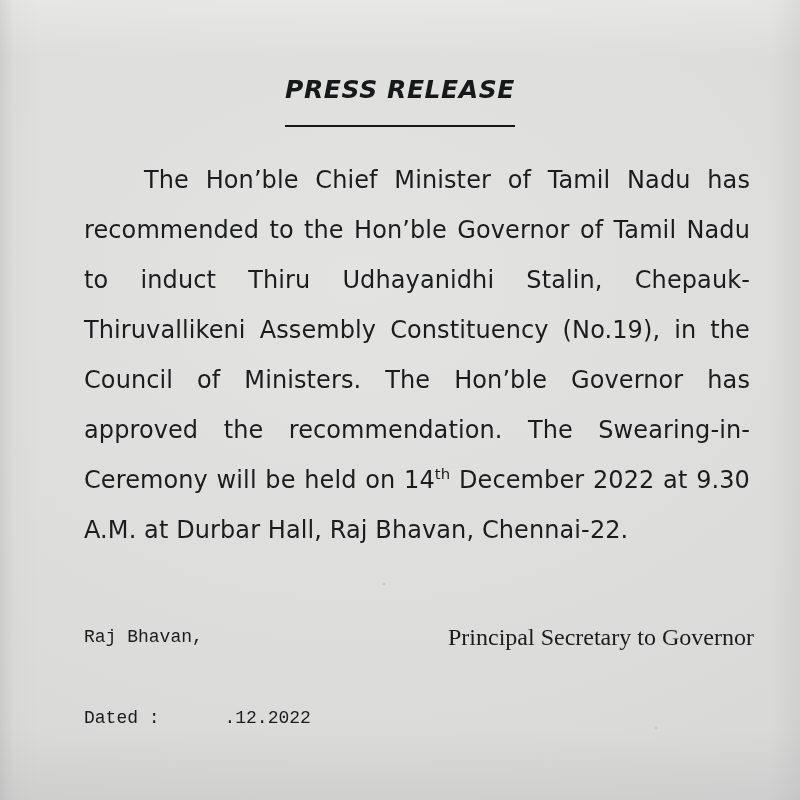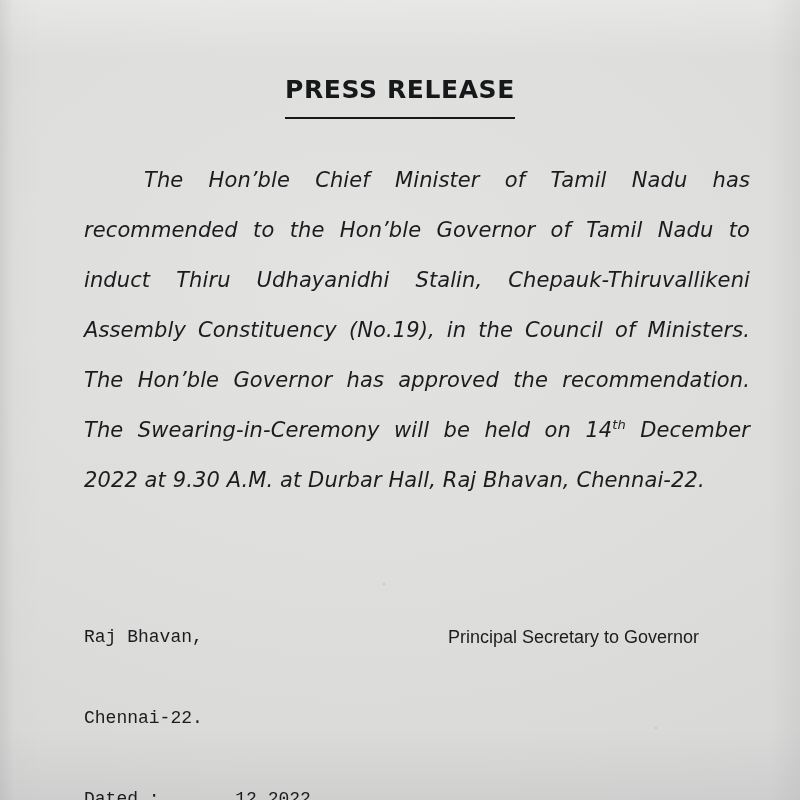--- a/index.html
+++ b/index.html
@@ -67,42 +67,42 @@
     text-align: center;
   }
   #doc-title {
     display: inline-block;
     font-family: "DejaVu Sans", sans-serif;
     font-size: 25px;
     font-weight: bold;
     letter-spacing: .6px;
     color: #17181a;
     border-bottom: 2.4px solid #17181a;
-    padding-bottom: 12px;
+    padding-bottom: 20px;
     line-height: 1.15;
+    font-style: italic;
   }
 
   
   #body-block {
     position: absolute;
     top: 155px;
     left: 84px;
     width: 666px;
   }
   #body-paragraph {
     margin: 0;
     text-align: justify;
     text-justify: inter-word;
     text-indent: 60px;
     font-family: "DejaVu Sans", sans-serif;
-    font-size: 21px;
+    font-size: 24px;
     line-height: 50px;
     color: #1b1c1e;
     letter-spacing: .1px;
-    font-style: italic;
   }
   
   #body-paragraph sup {
     font-size: .62em;
     vertical-align: super;
     line-height: 0;
   }
 
   
   #footer-block {
@@ -123,22 +123,22 @@
     white-space: pre;
   }
   #footer-left .line {
     display: block;
     font-family: Liberation Mono, monospace;
   }
   #signature {
     position: absolute;
     top: 54px;
     left: 364px;
-    font-family: Liberation Sans, sans-serif;
-    font-size: 18px;
+    font-family: Liberation Serif, serif;
+    font-size: 24px;
     line-height: 27px;
     color: #1b1c1e;
     white-space: nowrap;
   }
 </style>
 </head>
 <body>
 
 <div id="page">
   <div class="content">
@@ -147,20 +147,19 @@
       <span id="doc-title">PRESS RELEASE</span>
     </div>
 
     <div id="body-block">
       <p id="body-paragraph"><span>The Hon’ble Chief Minister of Tamil Nadu has recommended to the Hon’ble Governor of Tamil Nadu to induct Thiru Udhayanidhi Stalin, Chepauk-Thiruvallikeni Assembly Constituency (No.19), in the Council of Ministers. The Hon’ble Governor has approved the recommendation. The Swearing-in-Ceremony will be held on 14</span><sup>th</sup><span> December 2022 at 9.30 A.M. at Durbar Hall, Raj Bhavan, Chennai-22.</span></p>
     </div>
 
     <div id="footer-block">
       <div id="footer-left">
         <span class="line">Raj Bhavan,</span>
-        <span class="line">Chennai-22.</span>
         <span class="line">Dated :      .12.2022</span>
       </div>
       <div id="signature">Principal Secretary to Governor</div>
     </div>
 
   </div>
 </div>
 
 </body></html>

